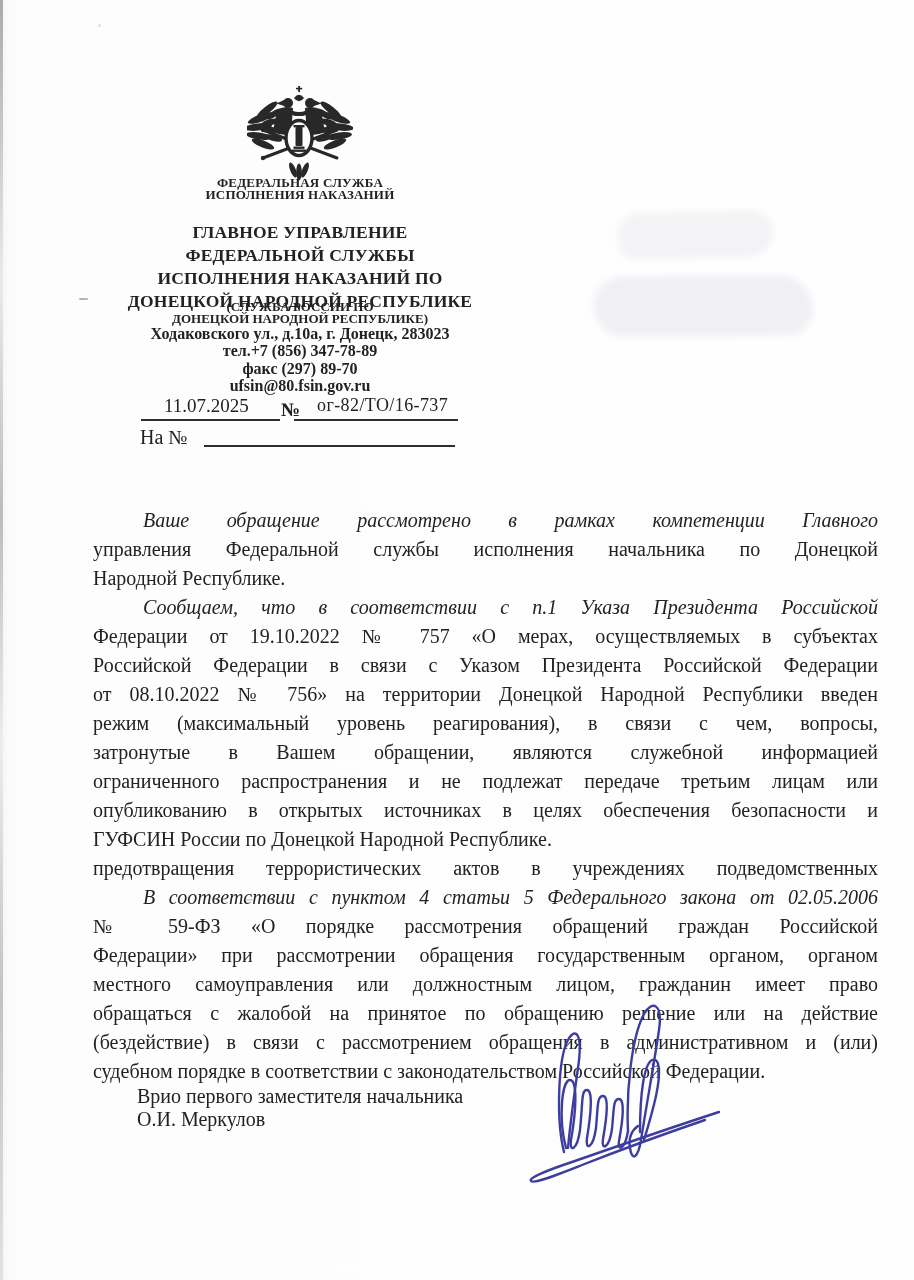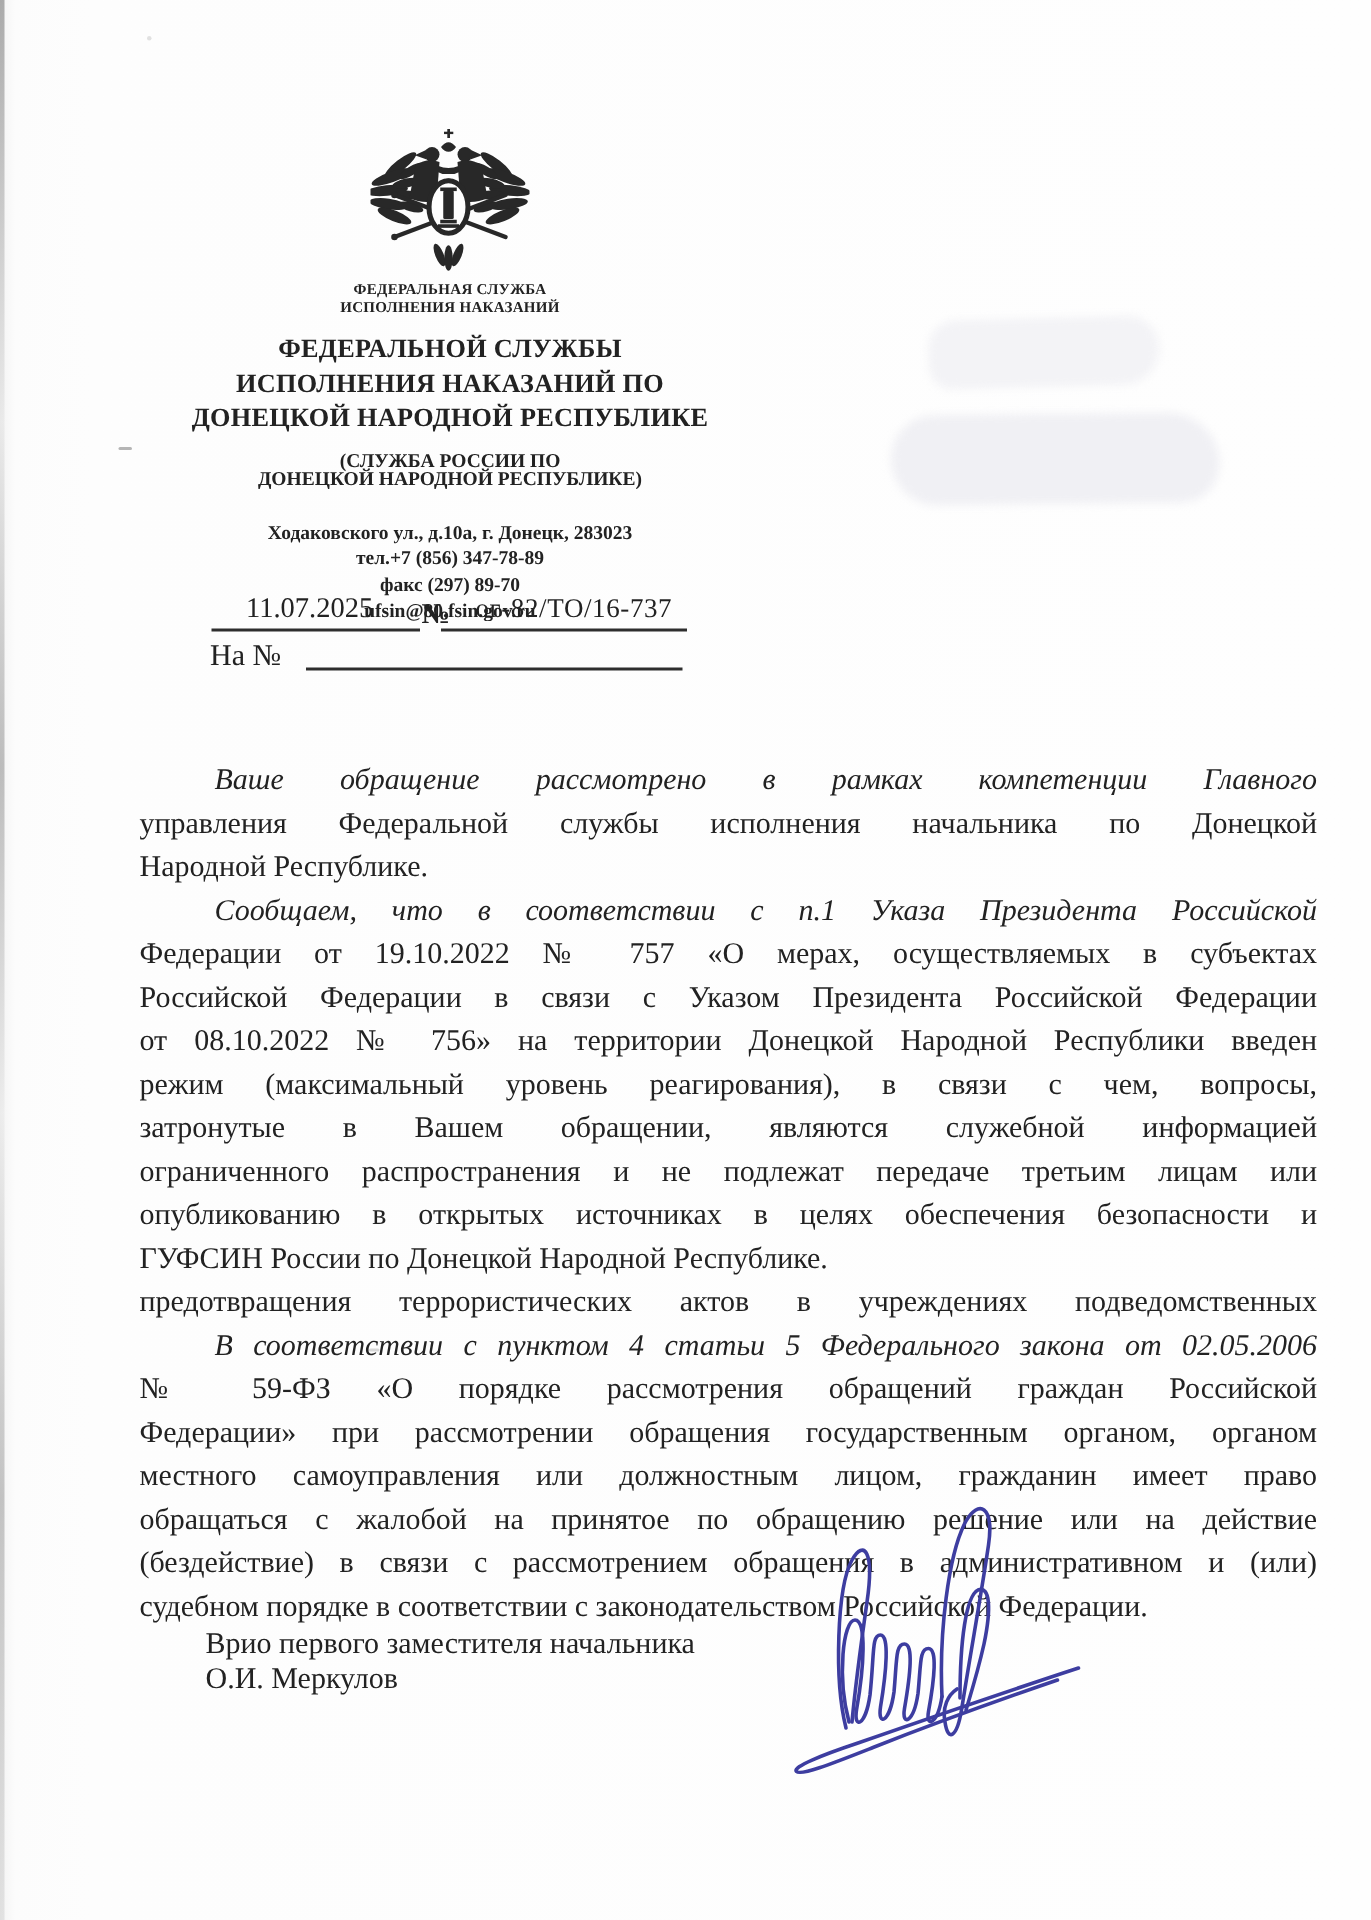--- a/index.html
+++ b/index.html
@@ -25,24 +25,24 @@
   .speck.s1{left:79px;top:298px;width:9px;height:2px;opacity:.65;}
   .speck.s2{left:246px;top:899px;width:7px;height:2px;opacity:.35;}
   .speck.s3{left:98px;top:24px;width:3px;height:3px;opacity:.25;border-radius:50%;}
 
   
   .emblem{position:absolute;left:247px;top:86px;width:106px;height:102px;filter:blur(.35px);opacity:.95;}
 
   
   .lh-block{position:absolute;left:120px;width:360px;text-align:center;font-weight:bold;
     filter:blur(.2px);}
-  .lh-org {top:188px;font-size:10px;line-height:11.5px;letter-spacing:.2px;}
+  .lh-org {top:177px;font-size:13px;line-height:11.5px;letter-spacing:.2px;}
   .lh-dept{top:221px;font-size:17.5px;line-height:23px;letter-spacing:.2px;}
   .lh-abbr{top:301px;font-size:13px;line-height:11.5px;}
-  .lh-contact{top:325px;font-size:13px;line-height:17.3px;margin-top:21px;}
+  .lh-contact{top:325px;font-size:16px;line-height:17.3px;}
 
   
   .ref{position:absolute;font-size:19px;white-space:nowrap;}
   .ref-date{left:164px;top:395px;}
   .ref-no{left:281px;top:399px;font-weight:bold;}
   .ref-number{left:317px;top:395px;font-size:18px;letter-spacing:.4px;}
   .reply-label{left:140px;top:426px;font-size:20px;}
   .uline{position:absolute;border-bottom:2px solid #2e2e2e;}
   .ul1{left:141px;top:398px;width:139px;height:21px;}
   .ul2{left:294px;top:398px;width:164px;height:21px;}
@@ -119,20 +119,21 @@
       <rect x="46.5" y="60.5" width="11" height="2.4"></rect>
       <rect x="45" y="63.5" width="14" height="2.4"></rect>
     </g>
   </svg>
 
   <div class="lh-block lh-org" id="org-lines">
       <div>ФЕДЕРАЛЬНАЯ СЛУЖБА</div>
       <div>ИСПОЛНЕНИЯ НАКАЗАНИЙ</div>
     </div>
   <div class="lh-block lh-dept" id="dept-lines">
+      <div>ГЛАВНОЕ УПРАВЛЕНИЕ</div>
       <div>ФЕДЕРАЛЬНОЙ СЛУЖБЫ</div>
       <div>ИСПОЛНЕНИЯ НАКАЗАНИЙ ПО</div>
       <div>ДОНЕЦКОЙ НАРОДНОЙ РЕСПУБЛИКЕ</div>
     </div>
   <div class="lh-block lh-abbr" id="abbr-lines">
       <div>(СЛУЖБА РОССИИ ПО</div>
       <div>ДОНЕЦКОЙ НАРОДНОЙ РЕСПУБЛИКЕ)</div>
     </div>
   <div class="lh-block lh-contact">
     <div>Ходаковского ул., д.10а, г. Донецк, 283023</div>

